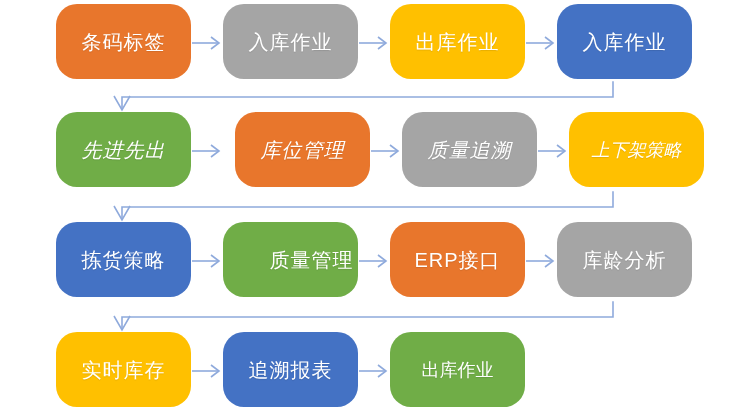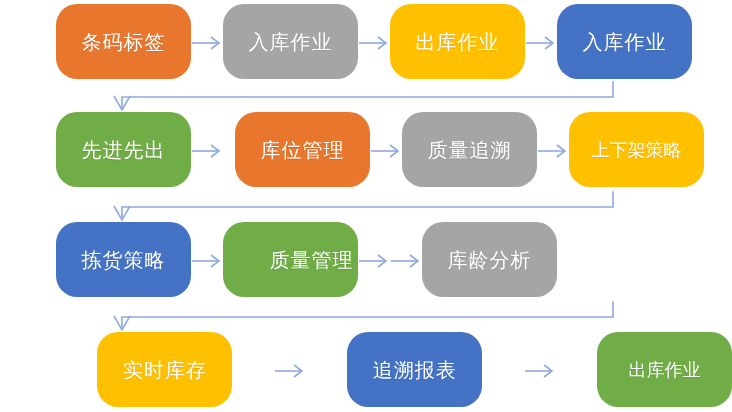--- a/index.html
+++ b/index.html
@@ -31,23 +31,23 @@
   }
   .row {
     position: absolute;
     left: 0;
     width: 732px;
     height: 78px;
     display: flex;
     align-items: flex-start;
   }
   .row-1 { top: 4px; }
-  .row-2 { top: 112px; }
+  .row-2 { top: 112px; font-style: italic; }
   .row-3 { top: 222px; }
-  .row-4 { top: 332px; justify-content: space-between; }
+  .row-4 { top: 332px; }
 
   .node {
     width: 135px;
     height: 75px;
     box-sizing: border-box;
     display: flex;
     align-items: center;
     justify-content: center;
     color: #ffffff;
     font-size: 20px;
@@ -156,20 +156,21 @@
         <path d="M 19 1 L 27 7 L 19 13" fill="none" stroke="#8FAADC" stroke-width="1.6"></path>
       </svg>
     </div>
     <div class="node" style="background-color: rgb(112, 173, 71); padding-left: 42px;">质量管理</div>
     <div class="arrow-h">
       <svg width="30" height="14" viewBox="0 0 30 14" xmlns="http://www.w3.org/2000/svg">
         <path d="M 0 7 L 26 7" fill="none" stroke="#8FAADC" stroke-width="1.6"></path>
         <path d="M 19 1 L 27 7 L 19 13" fill="none" stroke="#8FAADC" stroke-width="1.6"></path>
       </svg>
     </div>
+    <div class="node" style="background-color: rgb(232, 118, 44);">ERP接口</div>
     <div class="arrow-h">
       <svg width="30" height="14" viewBox="0 0 30 14" xmlns="http://www.w3.org/2000/svg">
         <path d="M 0 7 L 26 7" fill="none" stroke="#8FAADC" stroke-width="1.6"></path>
         <path d="M 19 1 L 27 7 L 19 13" fill="none" stroke="#8FAADC" stroke-width="1.6"></path>
       </svg>
     </div>
     <div class="node" style="background-color: rgb(165, 165, 165);">库龄分析</div>
   </div>
 
   <div class="row row-4">

